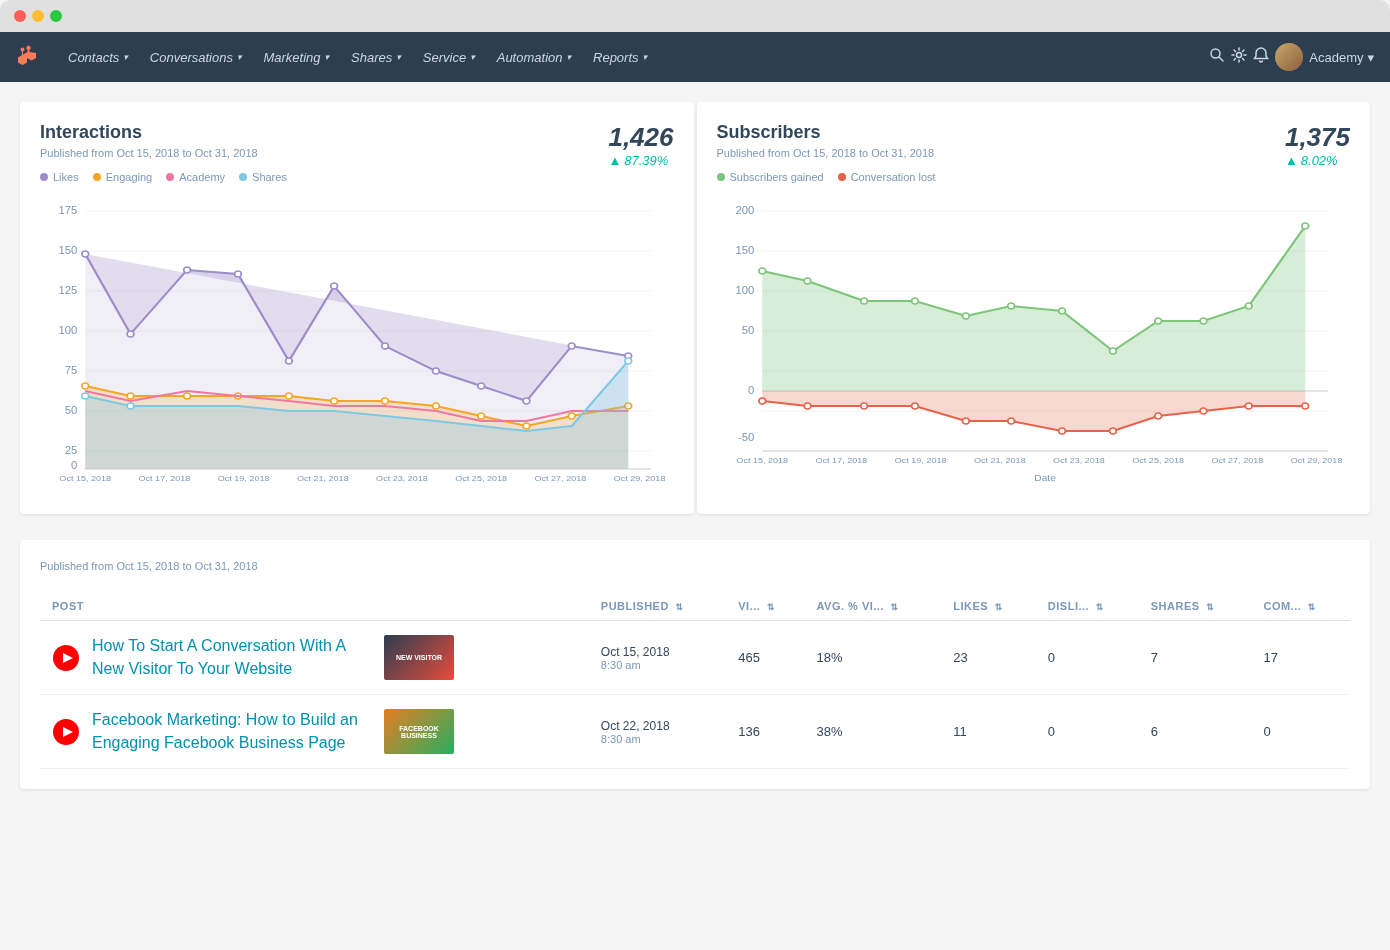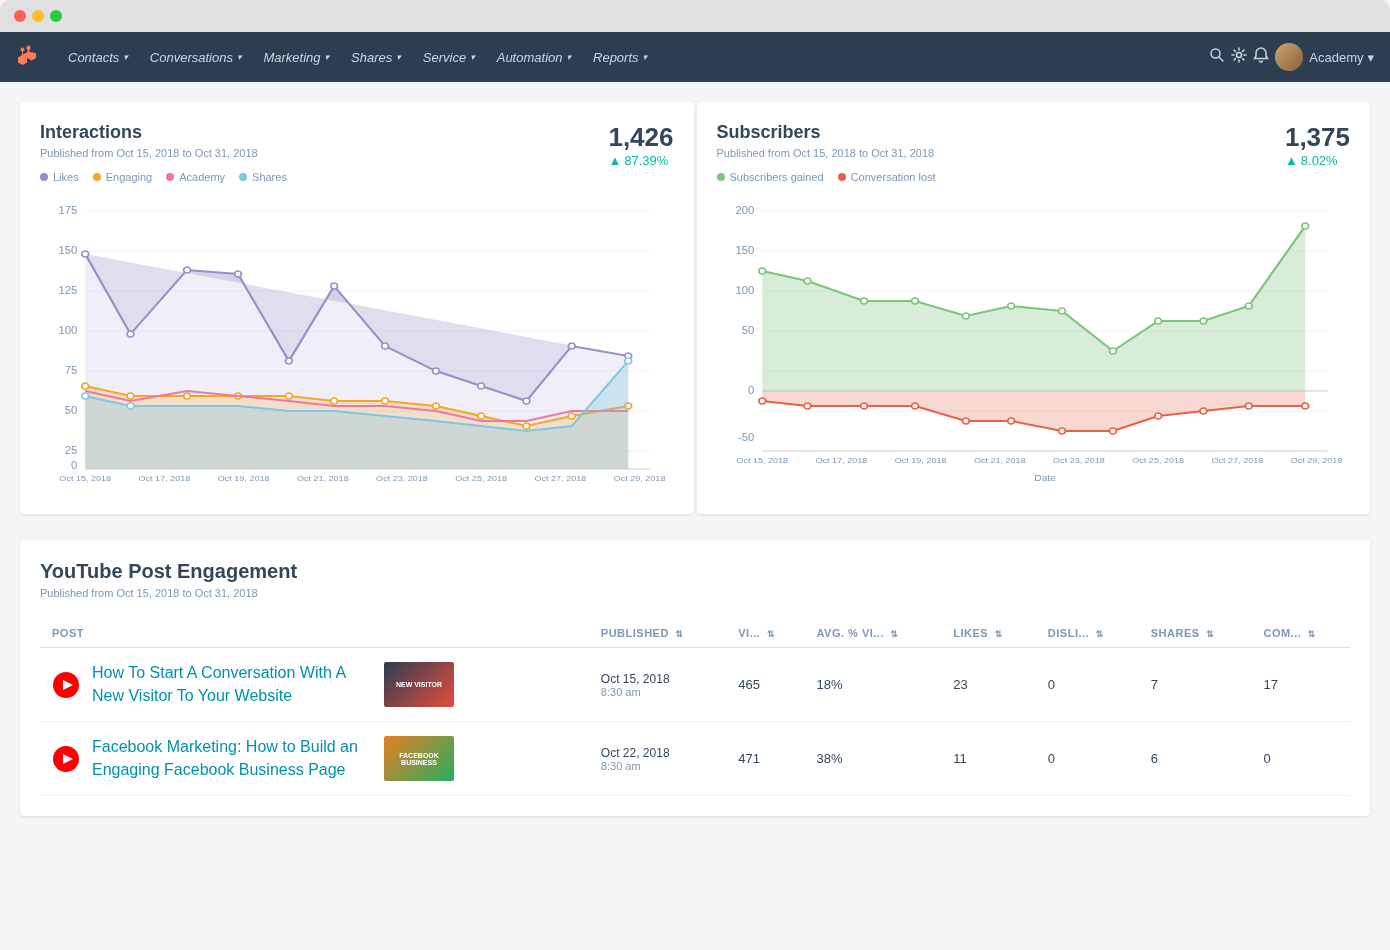--- a/index.html
+++ b/index.html
@@ -26,21 +26,21 @@
 
     
     .main { background: #f5f5f5; padding: 20px; }
 
     
     .charts-row { display: grid; grid-template-columns: 1fr 1fr; gap: 3px; margin-bottom: 26px; }
     .chart-card { background: #fff; border-radius: 4px; padding: 20px; box-shadow: 0 1px 3px rgba(0,0,0,0.1); }
     .chart-title { font-size: 18px; font-weight: 600; color: #33475b; margin-bottom: 4px; }
     .chart-subtitle { font-size: 11px; color: #7c98b6; margin-bottom: 12px; }
     .chart-header { display: flex; justify-content: space-between; align-items: flex-start; }
-    .chart-stat { text-align: right; }
+    .chart-stat { text-align: right; font-style: italic; }
     .chart-value { font-size: 26px; font-weight: 600; color: #33475b; }
     .chart-change { font-size: 13px; color: #00bda5; display: flex; align-items: center; gap: 3px; }
     .chart-change.up { color: #00bda5; }
     .legend { display: flex; gap: 14px; margin-bottom: 8px; flex-wrap: wrap; }
     .legend-item { display: flex; align-items: center; gap: 5px; font-size: 11px; color: #7c98b6; }
     .legend-dot { width: 8px; height: 8px; border-radius: 50%; }
 
     
     .chart-svg-wrapper { width: 100%; }
     .axis-label { font-size: 10px; fill: #7c98b6; }
@@ -329,21 +329,20 @@
           <text x="460" y="272" font-size="8" fill="#7c98b6" text-anchor="middle">Oct 27, 2018</text>
           <text x="530" y="272" font-size="8" fill="#7c98b6" text-anchor="middle">Oct 29, 2018</text>
           <text x="290" y="290" font-size="9" fill="#7c98b6" text-anchor="middle">Date</text>
         </svg>
       </div>
     </div>
 
   </div>
 
   <div class="table-section">
-    <div class="section-title">YouTube Post Engagement</div>
     <div class="section-subtitle">Published from Oct 15, 2018 to Oct 31, 2018</div>
 
     <table class="table">
       <thead>
         <tr>
           <th>
             POST
           </th>
           <th>
             PUBLISHED <span class="sort-icon">⇅</span>
@@ -404,21 +403,21 @@
               <span class="post-title">Facebook Marketing: How to Build an Engaging Facebook Business Page</span>
               <div class="post-thumb-placeholder thumb-2" style="min-width:70px">
                 <span style="font-size:7px;text-align:center;padding:2px">FACEBOOK BUSINESS</span>
               </div>
             </div>
           </td>
           <td>
             <div class="date-cell">Oct 22, 2018</div>
             <div class="date-time">8:30 am</div>
           </td>
-          <td>471</td>
+          <td>136</td>
           <td>38%</td>
           <td>11</td>
           <td>0</td>
           <td>6</td>
           <td>0</td>
         </tr>
       </tbody>
     </table>
   </div>
 

